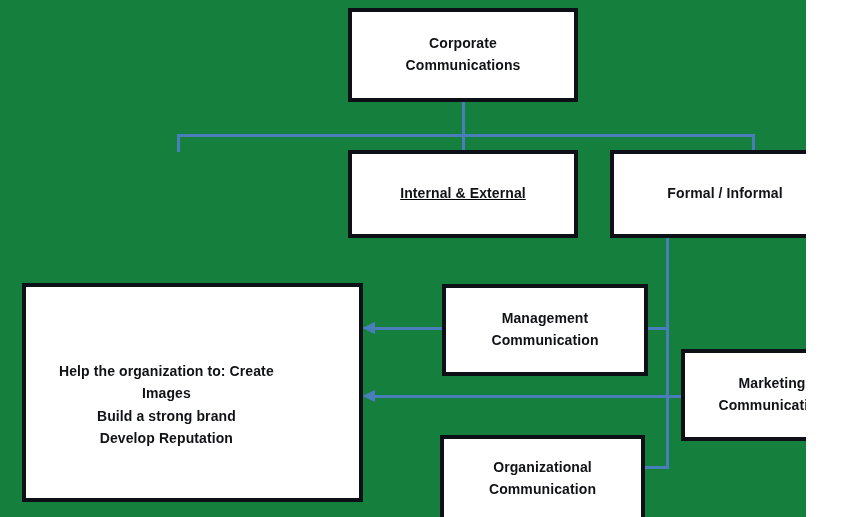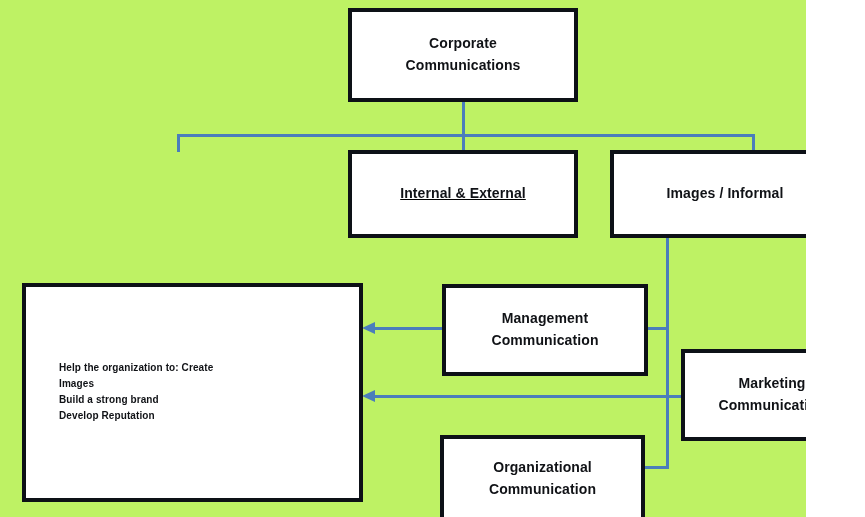--- a/index.html
+++ b/index.html
@@ -8,21 +8,21 @@
     padding: 0;
     background: #ffffff;
   }
   body {
     font-family: "Liberation Sans", sans-serif;
   }
   #canvas {
     position: relative;
     width: 806px;
     height: 517px;
-    background: #bef264;
+    background: #15803d;
     overflow: hidden;
   }
   .node {
     position: absolute;
     box-sizing: border-box;
     background: #ffffff;
     border: 4px solid #0d1117;
     display: flex;
     align-items: center;
     justify-content: center;
@@ -36,23 +36,23 @@
     line-height: 1.55;
     letter-spacing: 0.1px;
     white-space: pre-line;
     padding: 0 6px;
   }
   .node.align-left {
     align-items: flex-start;
     justify-content: flex-start;
   }
   .node.align-left .node-label {
-    text-align: left;
+    text-align: center;
     white-space: pre-line;
-    font-size: 10px;
+    font-size: 14px;
     line-height: 1.60;
     padding: 0;
   }
 
   
   #node-corporate      { left: 348px; top: 8px;   width: 230px; height: 94px; }
   #node-vertical       { left: 88px;  top: 150px; width: 230px; height: 88px; }
   #node-internal       { left: 348px; top: 150px; width: 230px; height: 88px; text-decoration: underline; }
   #node-formal         { left: 610px; top: 150px; width: 230px; height: 88px; }
   #node-outcomes       { left: 22px;  top: 283px; width: 341px; height: 219px;
@@ -115,21 +115,21 @@
     <span class="node-label">Corporate
 Communications</span>
   </div>
 
 
   <div class="node" id="node-internal">
     <span class="node-label">Internal &amp; External</span>
   </div>
 
   <div class="node" id="node-formal">
-    <span class="node-label">Images / Informal</span>
+    <span class="node-label">Formal / Informal</span>
   </div>
 
   <div class="node align-left" id="node-outcomes">
     <span class="node-label">Help the organization to: Create
 Images
 Build a strong brand
 Develop Reputation</span>
   </div>
 
   <div class="node" id="node-management">

